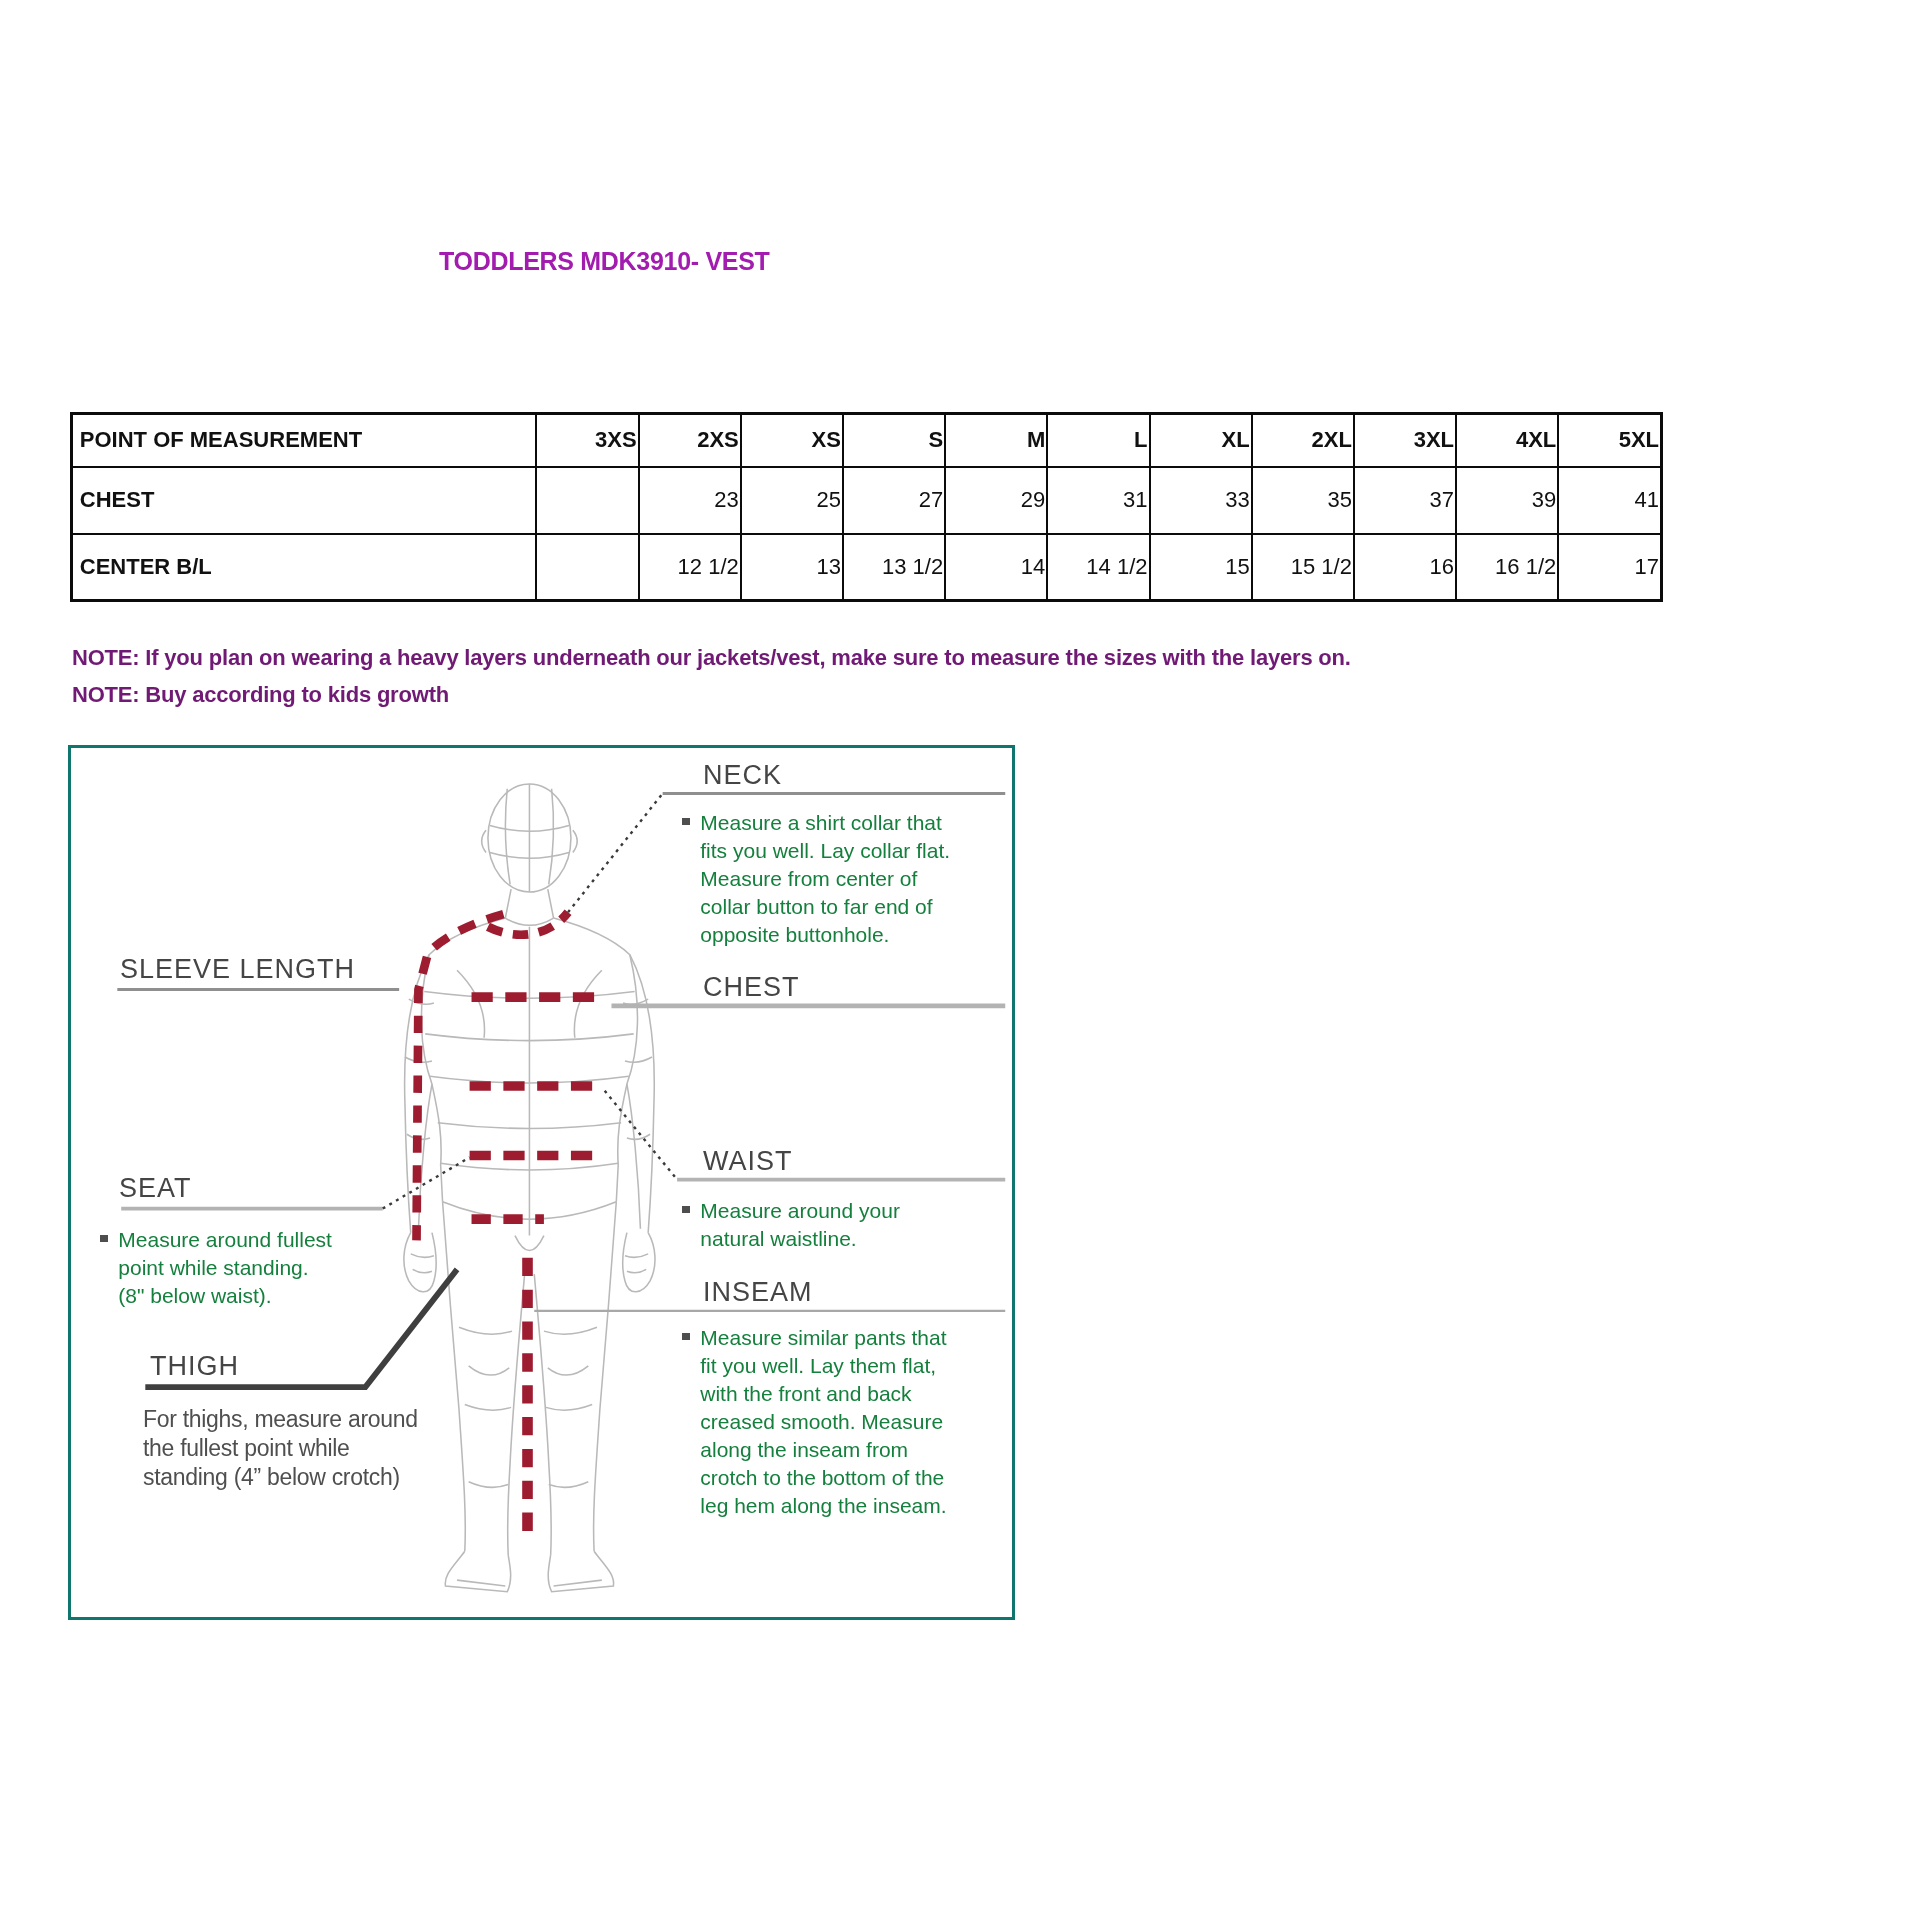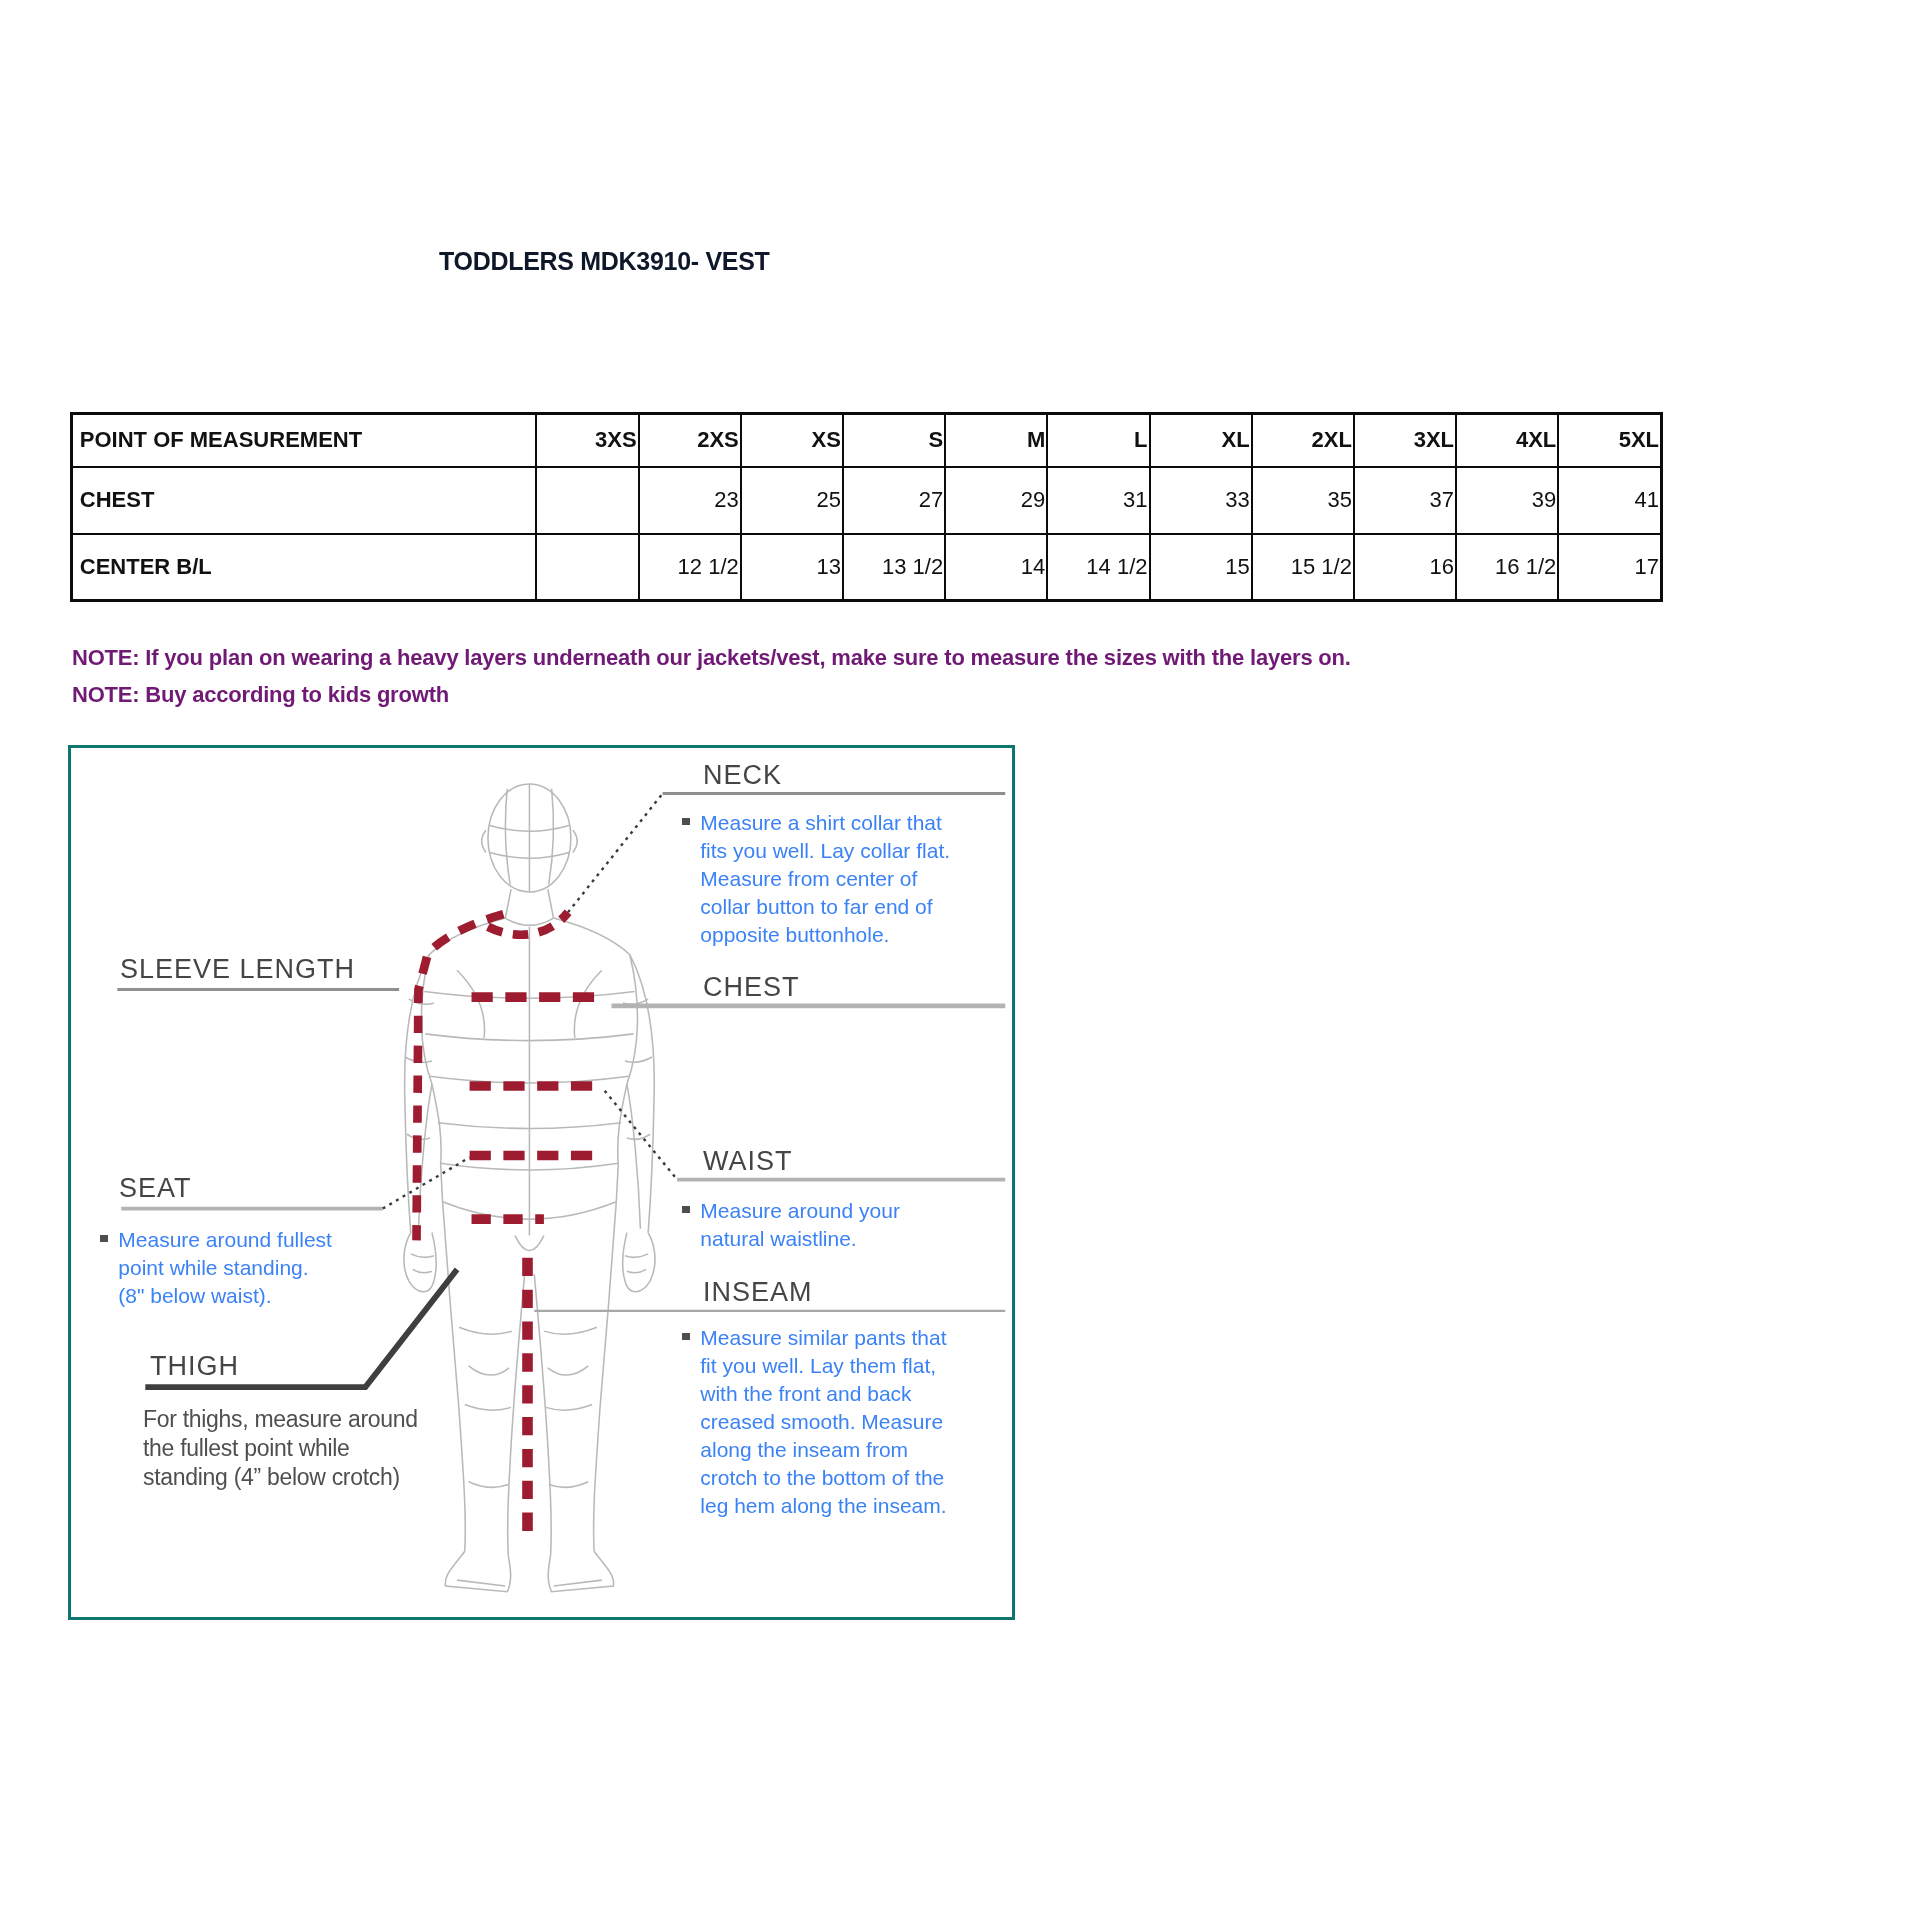--- a/index.html
+++ b/index.html
@@ -3,21 +3,21 @@
 <meta charset="utf-8">
 <style>
   html,body{margin:0;padding:0;}
   body{
     width:1931px;height:1931px;background:#ffffff;position:relative;overflow:hidden;
     font-family:"Liberation Sans", sans-serif;color:#111;
   }
   
   .doc-title{
     position:absolute;left:439px;top:247px;
-    font-size:25px;font-weight:bold;color:#0f172a;letter-spacing:-0.3px;
+    font-size:25px;font-weight:bold;color:#a21caf;letter-spacing:-0.3px;
   }
   
   .size-table-wrap{position:absolute;left:70px;top:412px;}
   table.size-table{
     border-collapse:collapse;table-layout:fixed;width:1593px;
     border:3.9px solid #0b0b0b;
   }
   table.size-table td,table.size-table th{
     border:2.9px solid #0b0b0b;font-size:22px;vertical-align:middle;
     overflow:hidden;white-space:nowrap;background:#fff;
@@ -44,21 +44,21 @@
   .dg-head{
     position:absolute;font-size:27px;color:#454545;letter-spacing:1px;
     white-space:nowrap;
   }
   .dg-block{
     position:absolute;display:flex;gap:10.6px;
   }
   .sq{
     width:7.7px;height:7.7px;background:#4e4e4e;flex:0 0 7.7px;margin-top:8.7px;
   }
-  .lines{font-size:21px;line-height:28px;color:#3b82f6;white-space:nowrap;}
+  .lines{font-size:21px;line-height:28px;color:#15803d;white-space:nowrap;}
   .thigh-text .lines{font-size:23px;line-height:29px;color:#4f4f4f;letter-spacing:-0.3px;}
 </style>
 </head>
 <body>
 
 <div class="doc-title">TODDLERS MDK3910- VEST</div>
 
 <div class="size-table-wrap">
   <table class="size-table">
     <colgroup>

